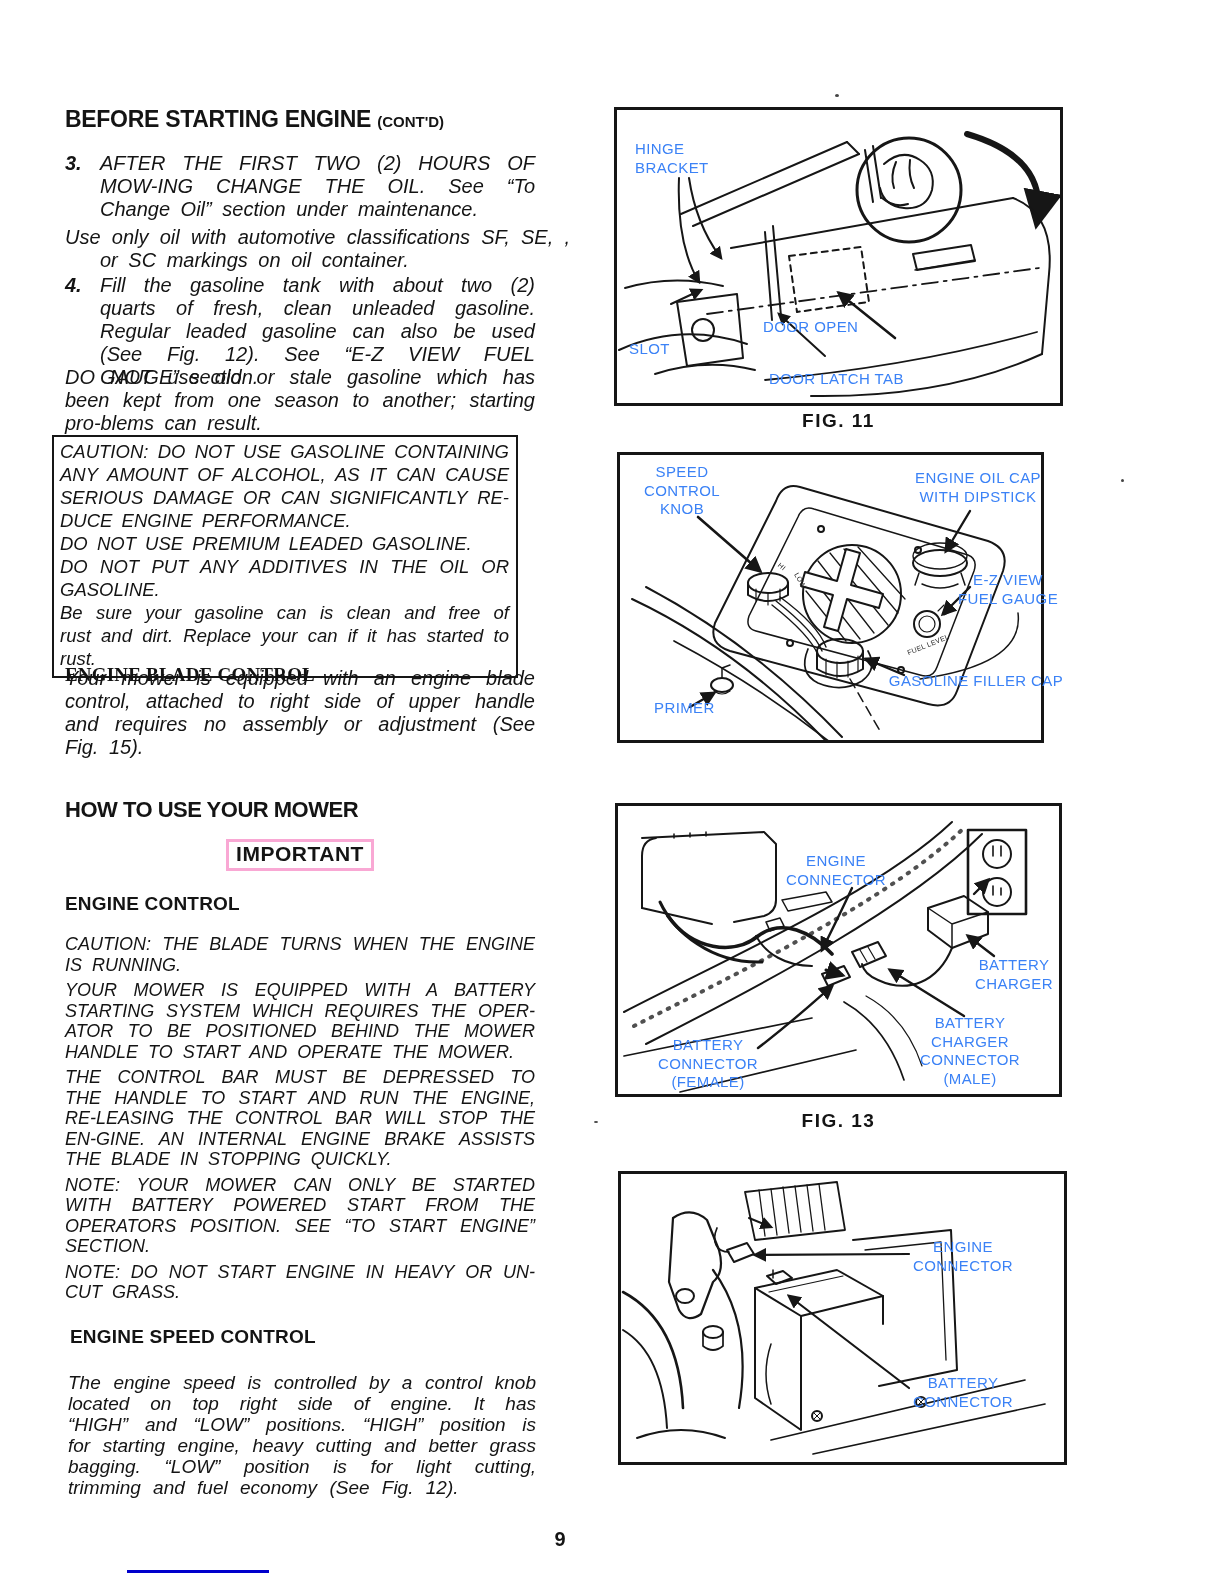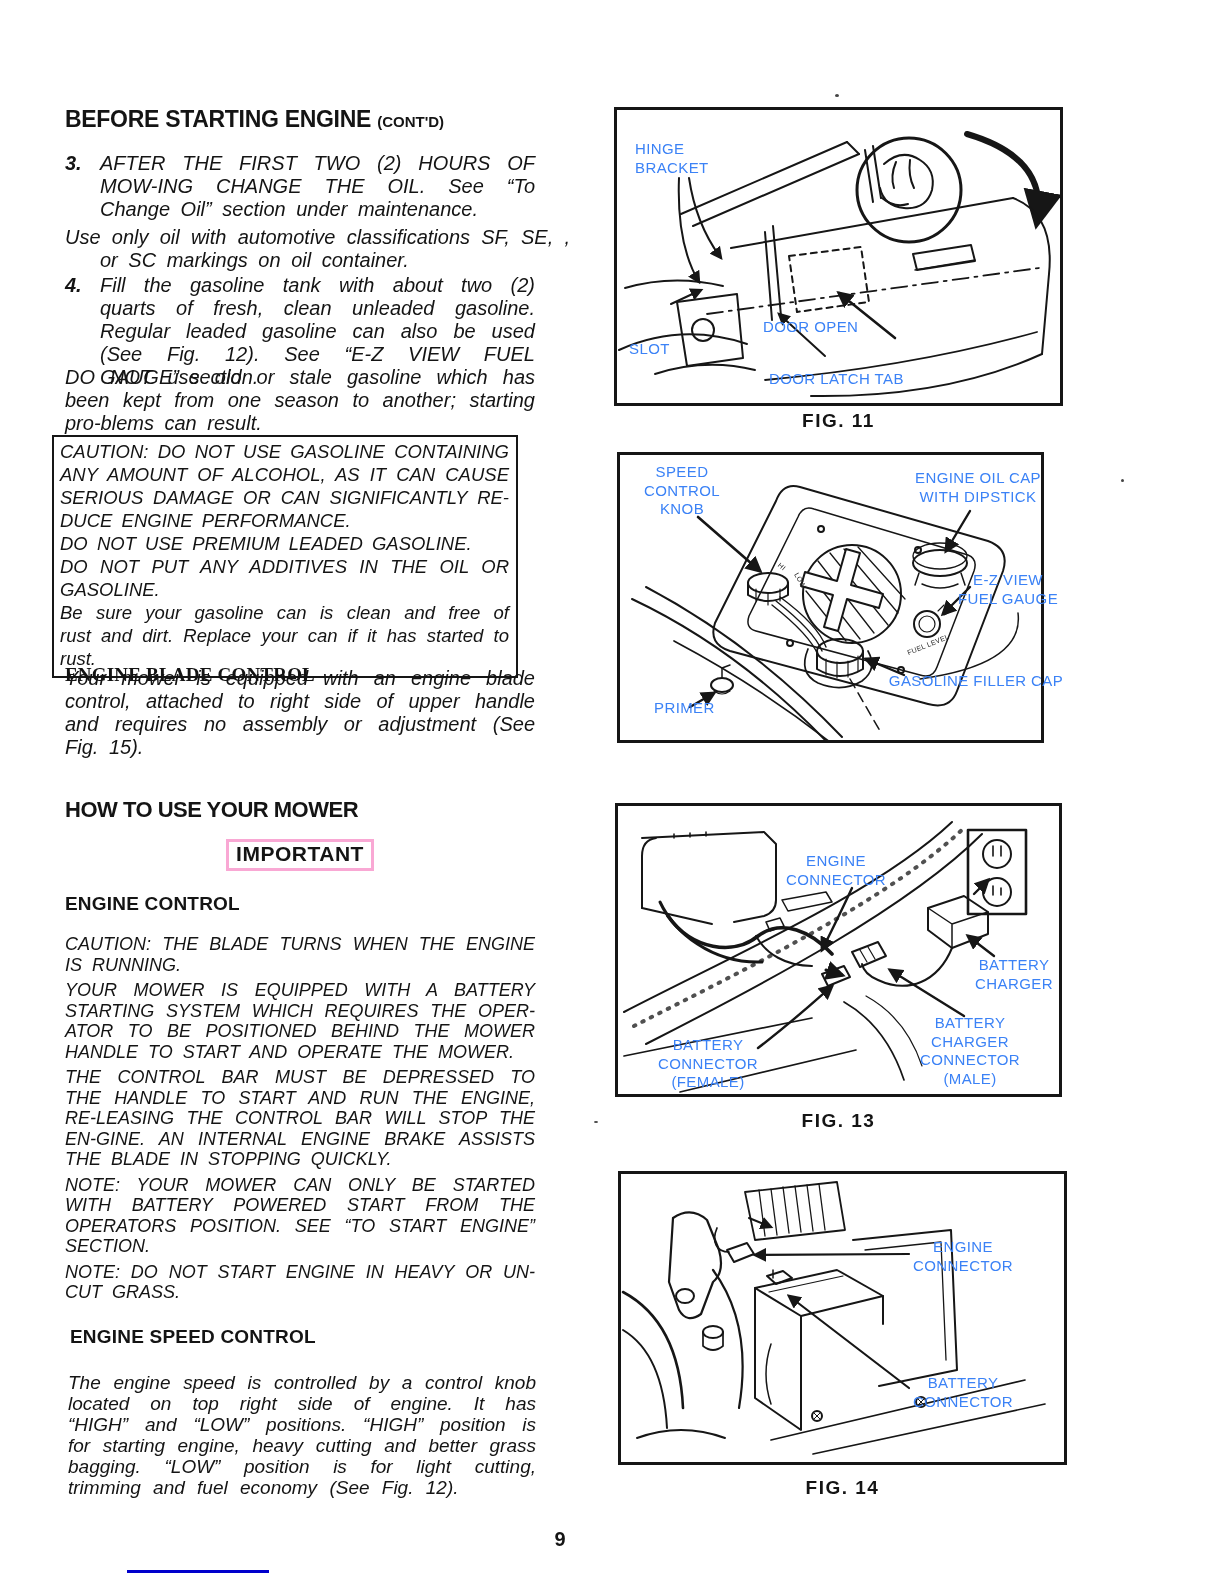--- a/index.html
+++ b/index.html
@@ -342,16 +342,15 @@
           <path d="M128,44 L150,53" stroke-width="2" marker-end="url(#m14)"></path>
           <path d="M288,80 L134,81" stroke-width="2.2" marker-end="url(#m14)"></path>
           <path d="M288,214 L168,122" stroke-width="2.2" marker-end="url(#m14)"></path>
         </g>
       </svg>
       <div class="figlabel" style="left:284px; top:64px; width:116px;">ENGINE
 CONNECTOR</div>
       <div class="figlabel" style="left:284px; top:200px; width:116px;">BATTERY
 CONNECTOR</div>
     </div>
-    <div class="figcap" style="top:306px;">FIG. 14</div>
   </div>
 
 </div>
 
 </body></html>

